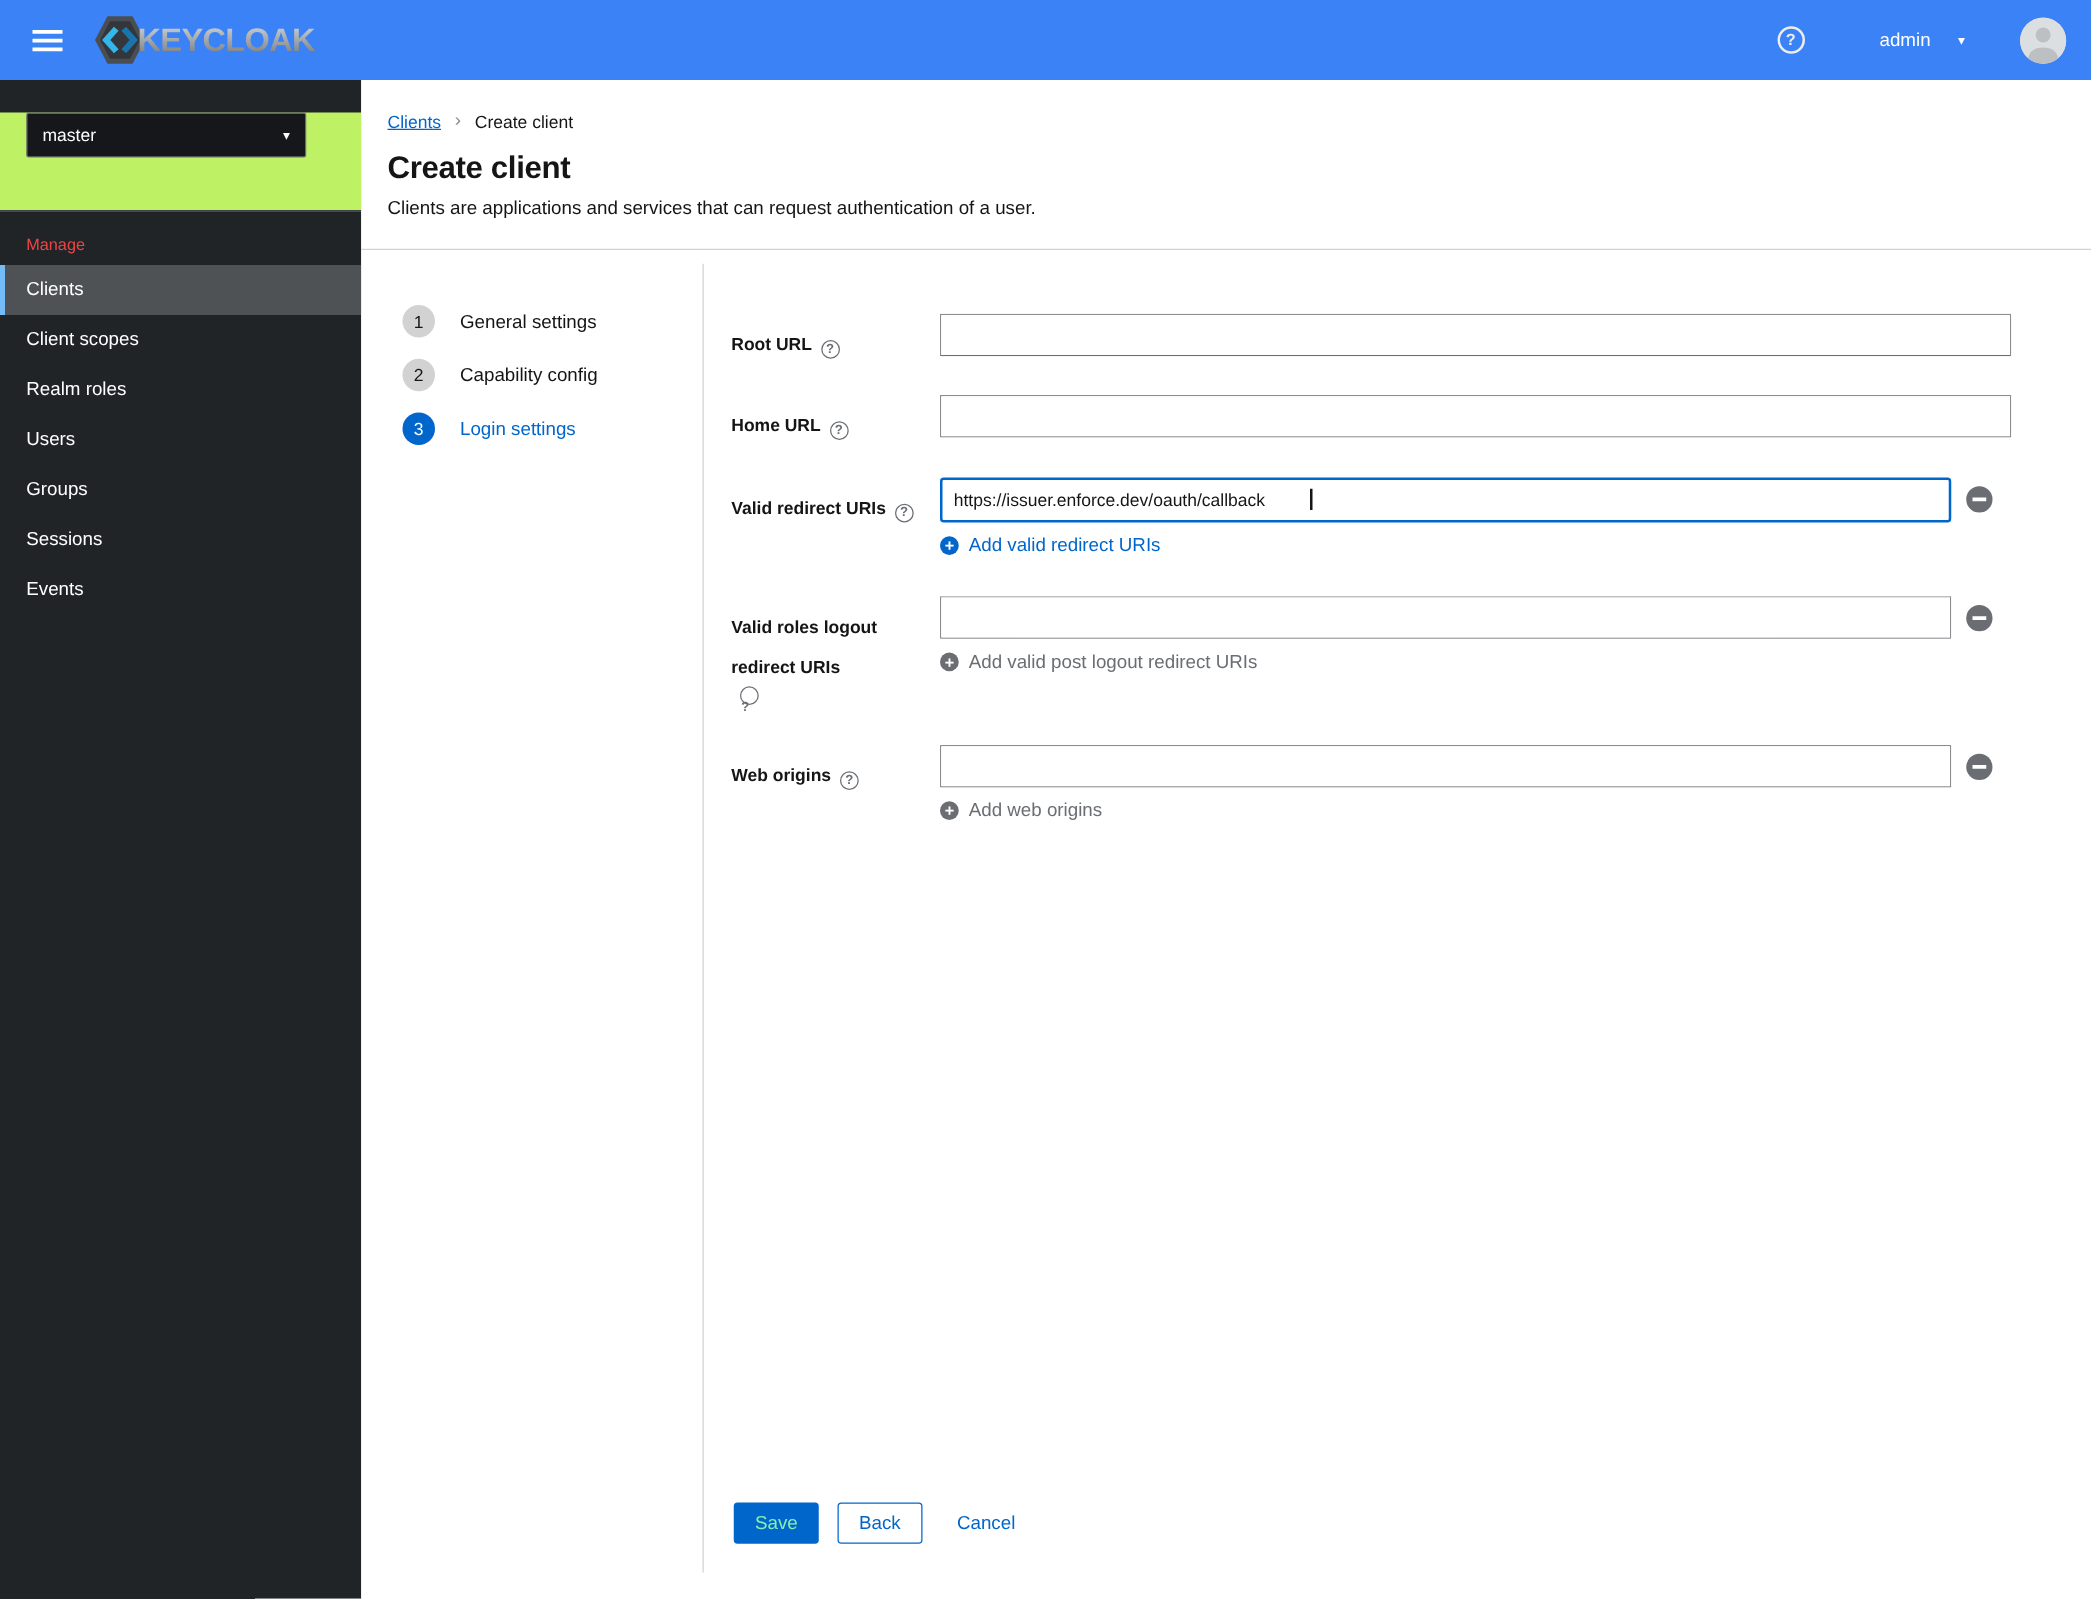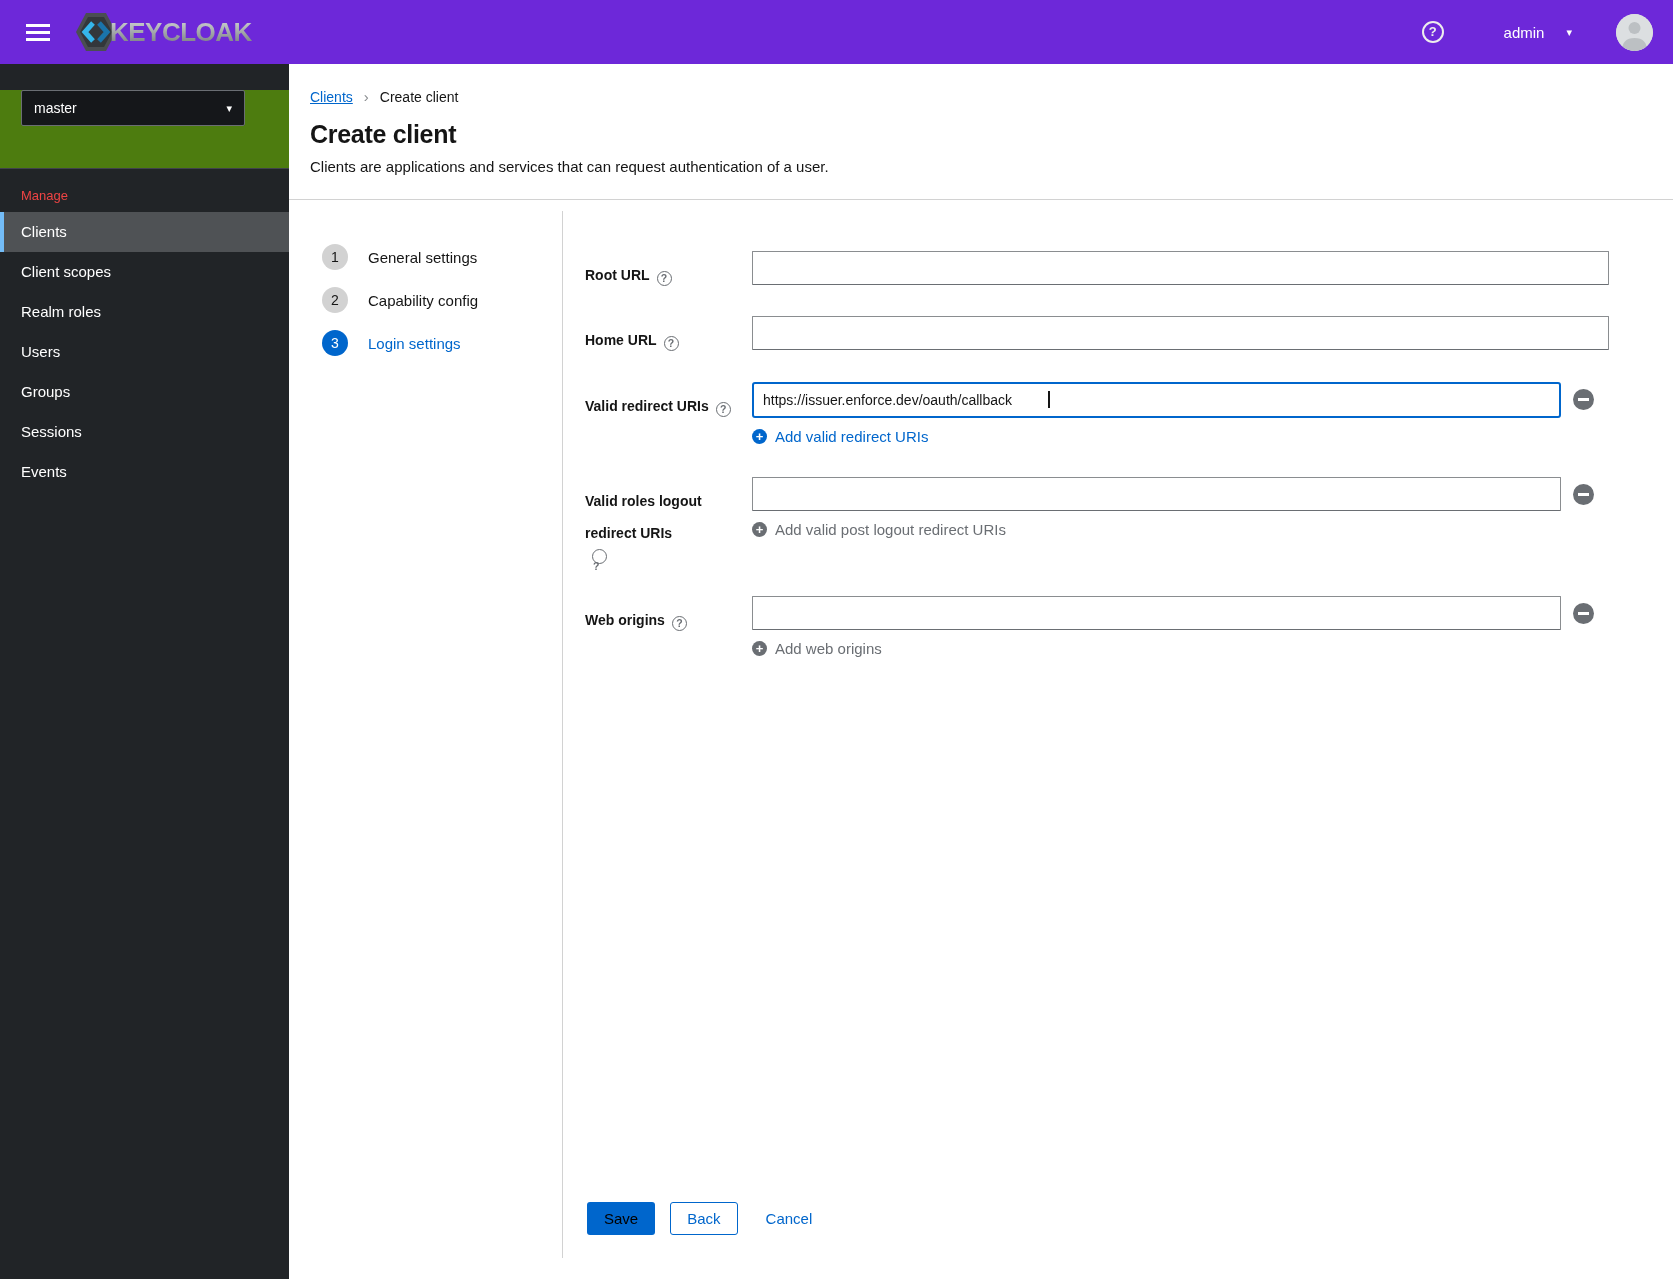--- a/index.html
+++ b/index.html
@@ -5,42 +5,42 @@
   * { box-sizing: border-box; margin: 0; padding: 0; }
   html,body { width:1673px; height:1279px; }
   body {
     font-family: "Liberation Sans", sans-serif;
     background:#ffffff; color:#151515; overflow:hidden; position:relative;
   }
 
   
   .masthead {
     position:absolute; top:0; left:0; width:1673px; height:64px;
-    background:#6d28d9; display:flex; align-items:center; z-index:10;
+    background:#3b82f6; display:flex; align-items:center; z-index:10;
   }
   .nav-toggle { background:none; border:none; margin-left:22px; cursor:pointer; display:flex; flex-direction:column; gap:4px; padding:4px;}
   .nav-toggle span { display:block; width:24px; height:3px; background:#ffffff; }
   .brand { display:flex; align-items:center; margin-left:22px; }
   .brand-text {
     font-size:26px; font-weight:700; letter-spacing:-0.5px; margin-left:-6px;
     background:linear-gradient(180deg,#d7dadc 0%,#9da1a4 55%,#6e7275 100%);
     -webkit-background-clip:text; background-clip:text; color:transparent;
   }
   .masthead-right { margin-left:auto; display:flex; align-items:center; padding-right:20px; }
   .help-btn { width:22px; height:22px; border:2px solid #ededed; border-radius:50%;
     color:#ededed; background:none; font-size:13px; font-weight:700; line-height:18px;
     text-align:center; cursor:pointer; margin-right:60px; }
   .user-menu { display:flex; align-items:center; color:#ffffff; font-size:15px; cursor:pointer; }
   .user-menu .caret { margin-left:22px; font-size:11px; color:#ffffff; }
   .avatar { width:37px; height:37px; border-radius:50%; background:#dcdfe1; margin-left:44px;
     overflow:hidden; display:flex; align-items:flex-end; justify-content:center; cursor:pointer; }
 
   
   .sidebar { position:absolute; top:64px; left:0; width:289px; height:1215px; background:#212427; }
-  .sidebar-top { height:79px; background:#4d7c0f; border-bottom:1px solid #40434a; }
+  .sidebar-top { height:79px; background:#bef264; border-bottom:1px solid #40434a; }
   .realm-select {
     margin:26px 21px 0 21px; height:36px; width:224px; background:#15171a;
     border:1px solid #6a6e73; border-radius:2px; display:flex; align-items:center;
     padding:0 12px; color:#ffffff; font-size:14px; cursor:pointer;
   }
   .realm-select .caret { margin-left:auto; font-size:11px; color:#ffffff; }
   .section-title { color:#ef4444; font-size:13px; padding-left:21px; }
   .nav-section-1 .section-title { margin-top:19px; margin-bottom:9px; }
   .nav-section-2 .section-title { margin-top:42px; margin-bottom:11px; }
   .nav-divider { border:none; border-top:1px solid #40434a; }
@@ -87,21 +87,21 @@
     display:flex; align-items:center; justify-content:center; margin-right:8px; line-height:15px; }
   .add-link.blue { color:#0066cc; } .add-link.blue .plus { background:#0066cc; }
   .add-link.gray { color:#6a6e73; } .add-link.gray .plus { background:#6a6e73; }
   .mb-row1 { margin-bottom:25px; }
   .mb-row2 { margin-bottom:26px; }
   .mb-group { margin-bottom:32px; }
   .two-line span { display:block; }
 
   .form-actions { position:absolute; left:298px; top:1138px; display:flex; align-items:center; }
   .btn { height:33px; font-size:15px; border-radius:3px; cursor:pointer; font-family:"Liberation Sans",sans-serif; }
-  .btn-save { background:#0066cc; color:#000000; border:none; padding:0 17px; }
+  .btn-save { background:#0066cc; color:#86efac; border:none; padding:0 17px; }
   .btn-back { background:#ffffff; color:#0066cc; border:1px solid #0066cc; padding:0 16px; margin-left:15px; }
   .btn-cancel { background:none; border:none; color:#0066cc; font-size:15px; margin-left:28px; cursor:pointer; }
 </style>
 </head>
 <body>
 
 <header class="masthead">
   <button class="nav-toggle">
     <span></span>
       <span></span>

